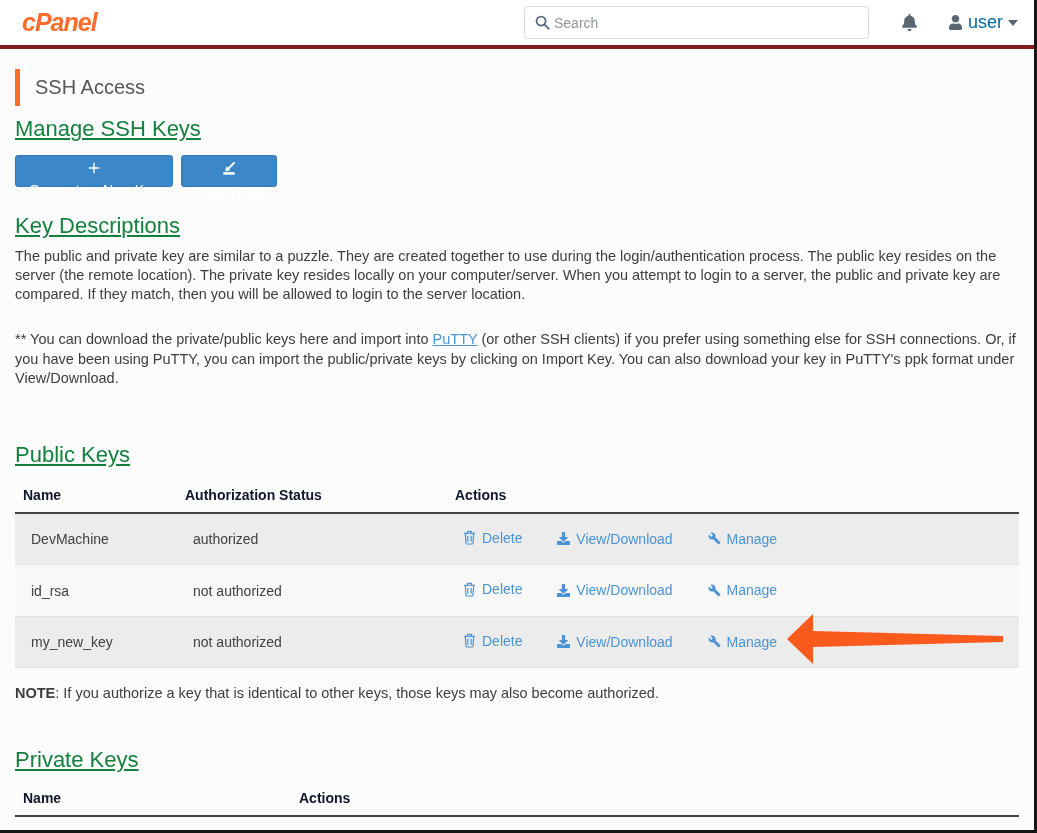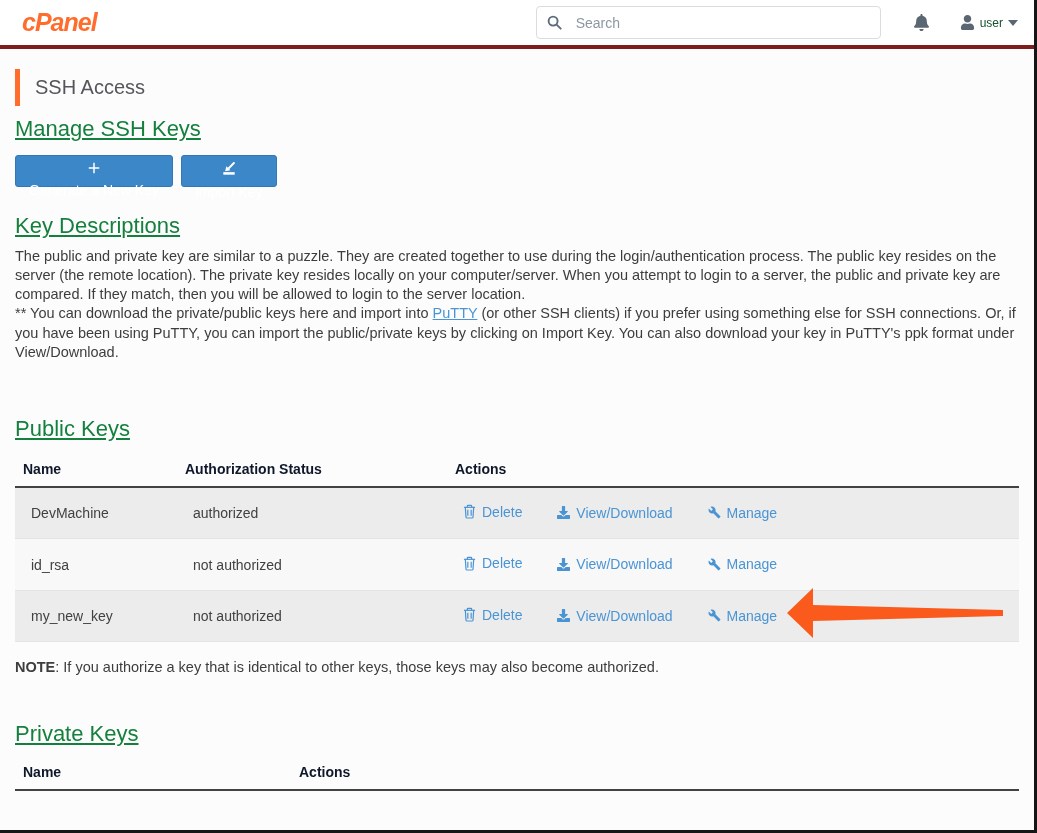--- a/index.html
+++ b/index.html
@@ -14,48 +14,48 @@
     height:49px; background:#ffffff; border-bottom:4px solid #7f1d1d;
     display:flex; align-items:center; padding:0 16px;
   }
   .logo {
     font-size:25px; font-weight:bold; font-style:italic; color:#ff6c2c;
     letter-spacing:-1px; padding-left:6px;
   }
   .searchbox {
     margin-left:auto; width:345px; height:33px; background:#fff;
     border:1px solid #d9dce0; border-radius:4px;
-    display:flex; align-items:center; padding:0 10px; gap:14px;
+    display:flex; align-items:center; padding:0 10px; gap:4px;
   }
   .searchbox input {
     border:none; outline:none; flex:1; font-size:14px;
     font-family:"Liberation Sans", sans-serif; color:#444; background:transparent;
   }
   .searchbox input::placeholder { color:#8d97a1; }
   .topbar-right { display:flex; align-items:center; gap:30px; margin-left:32px; }
   .userchip { display:flex; align-items:center; gap:5px; cursor:pointer; }
-  .userchip .uname { font-size:12px; color:#14532d; }
+  .userchip .uname { font-size:18px; color:#0369a1; }
   .iconbtn { background:none; border:none; cursor:pointer; display:flex; align-items:center; }
   
   .main { padding:14px 15px 0 15px; }
   .title-row { display:flex; align-items:center; margin:6px 0 10px 0; }
   .accent-bar { width:5px; height:37px; background:#ff6c2c; margin-right:15px; }
   h1 { font-size:20px; font-weight:400; color:#55565c; }
   h2 { font-size:22px; font-weight:400; color:#15803d;text-decoration:underline; }
   .subtitle { margin:9px 0 13px 0; }
   .btn-row { display:flex; gap:8px; margin-bottom:26px; }
   .btn {
     display:inline-flex; align-items:center; gap:8px; cursor:pointer;
     background:#3c87c8; border:1px solid #3278b5; border-radius:3px;
     color:#fff; font-size:14px; font-family:"Liberation Sans", sans-serif;
     padding:6px 13px; height:32px;flex-direction:column;
   }
   .desc-heading { margin-bottom:8px; }
   .para { font-size:14.5px; color:#3d3d3d; line-height:1.32; max-width:1007px; }
-  .para + .para { }
+  .para + .para { margin-top:26px; }
   .para a { color:#4a94d4; text-decoration:underline; }
   .section-heading { margin-top:54px; margin-bottom:10px; }
   
   .tablewrap { position:relative; }
   table { width:100%; border-collapse:collapse; font-size:14px; }
   th { text-align:left; font-weight:bold; color:#0f172a; padding:9px 8px; border-bottom:2px solid #424242; }
   td { padding:16px; height:50px; vertical-align:middle; color:#414141; border-bottom:1px solid #e4e4e4; }
   tbody tr:nth-child(odd) { background:#ececec; }
   tbody tr:nth-child(even) { background:#f8f8f8; }
   .action-link {

